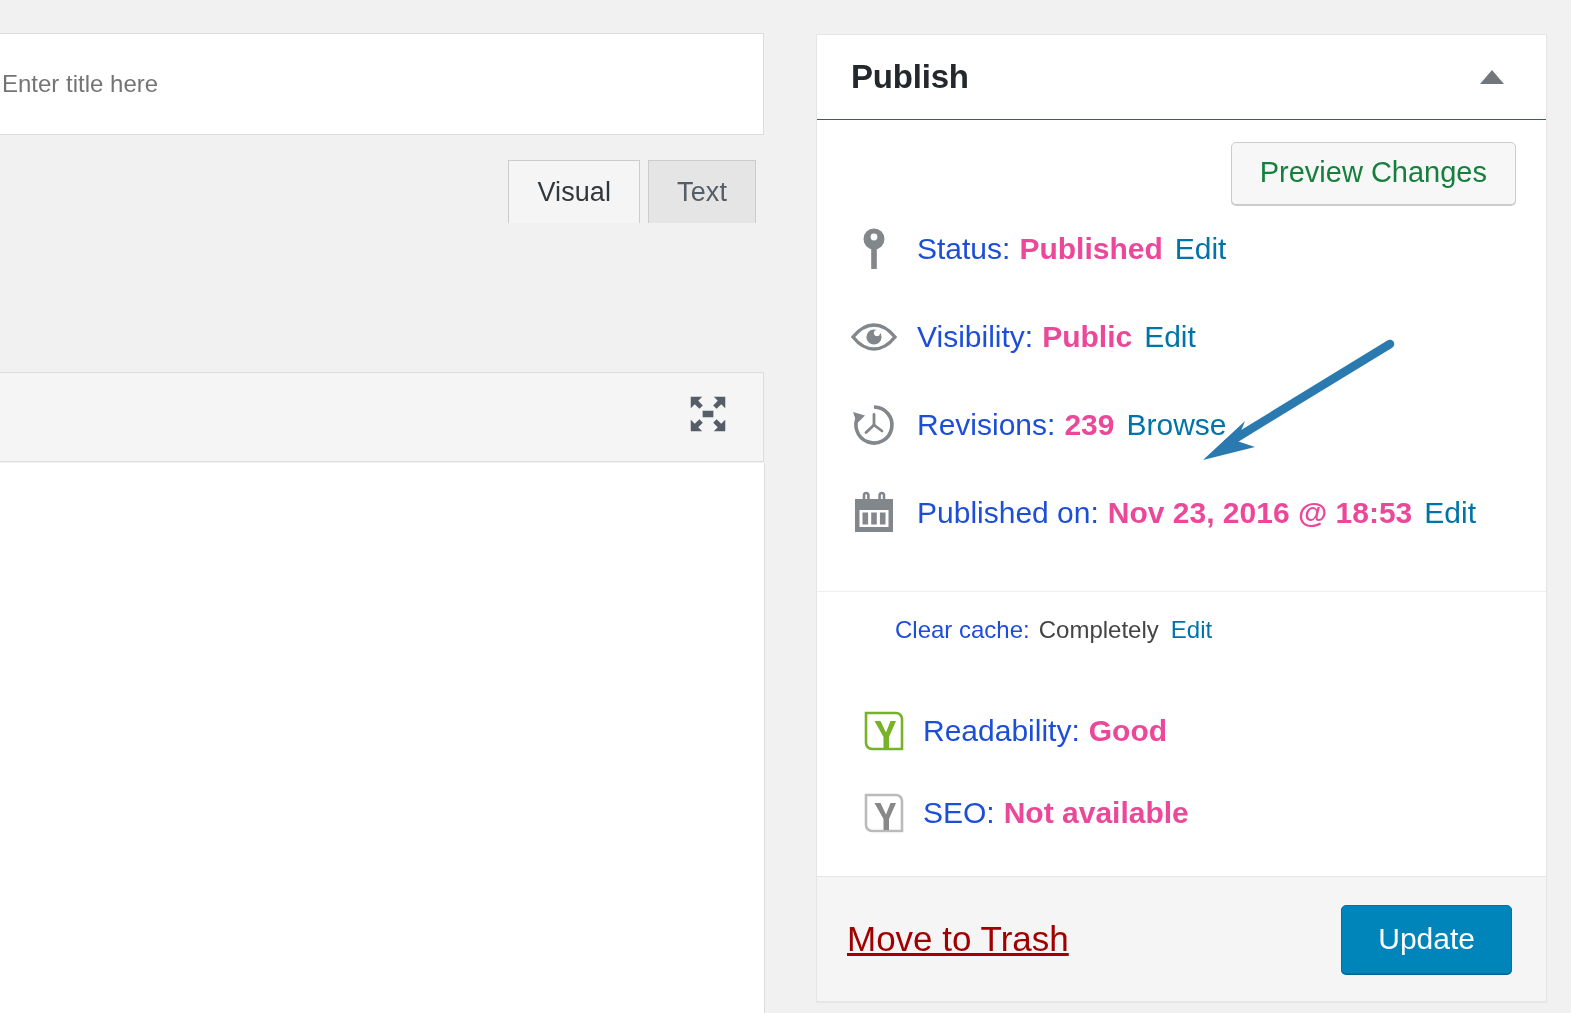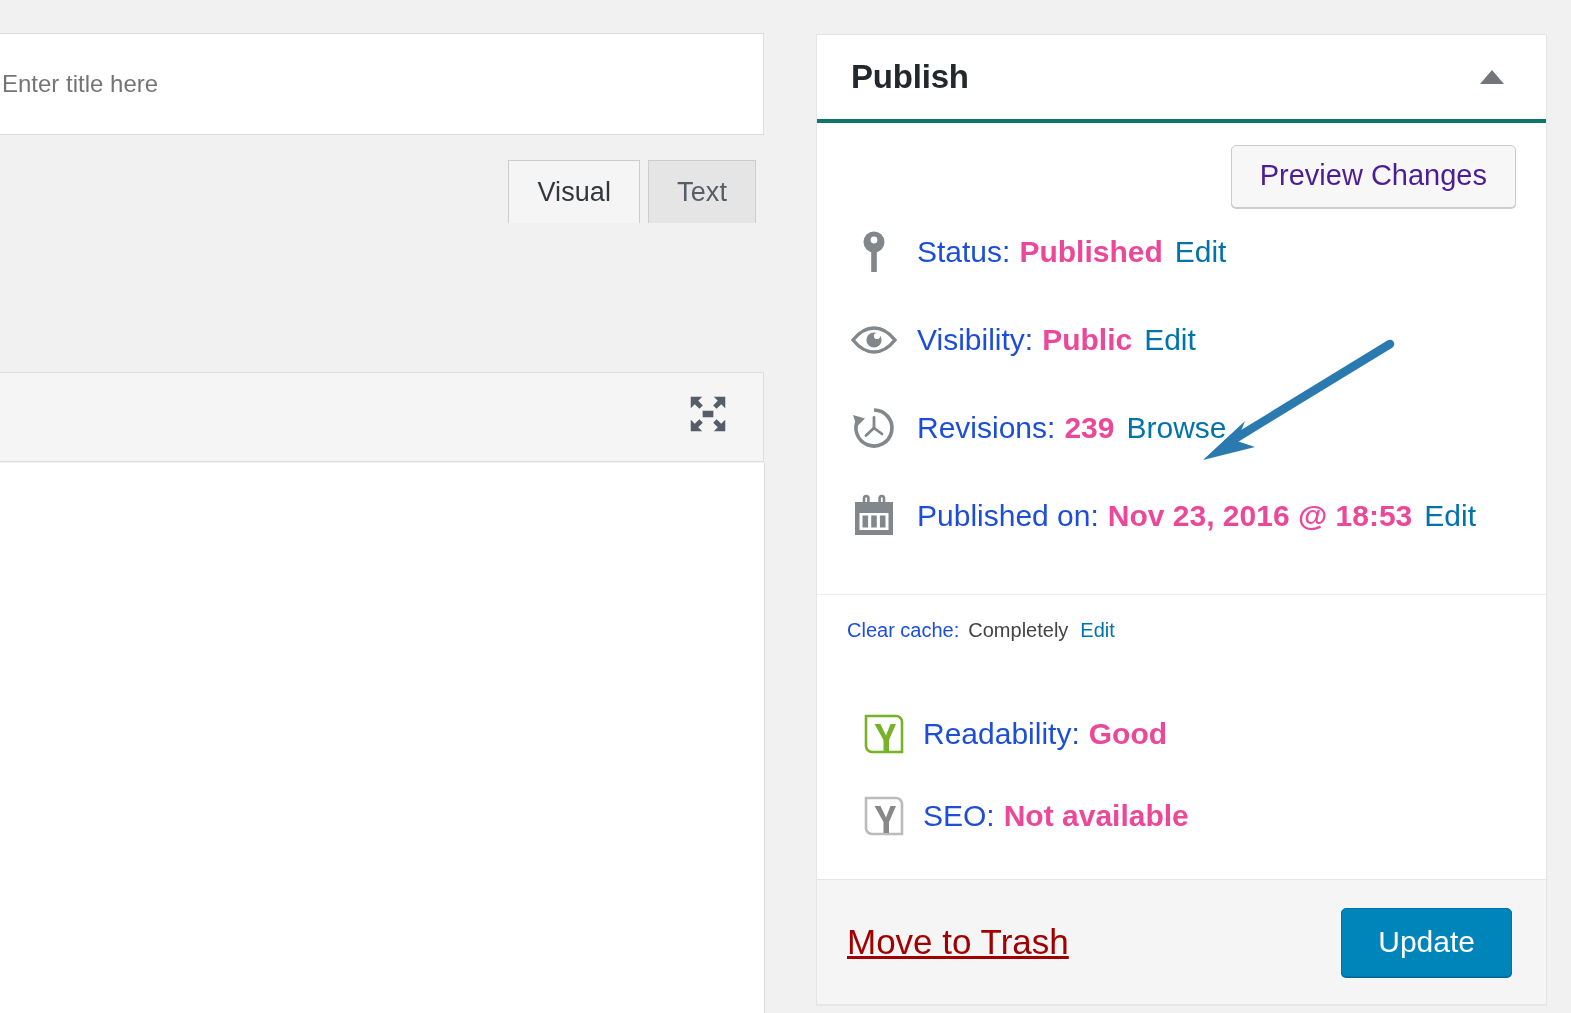--- a/index.html
+++ b/index.html
@@ -118,21 +118,21 @@
     top: 34px;
     width: 731px;
     box-sizing: border-box;
     background: #ffffff;
     border: 1px solid #e5e5e5;
     box-shadow: 0 1px 1px rgba(0,0,0,.04);
   }
   #publish-header {
     position: relative;
     height: 84px;
-    border-bottom: 4px solid #0f766e;
+    border-bottom: 1px solid #0f766e;
     display: flex;
     align-items: center;
   }
   #publish-title {
     font-size: 33px;
     color: #23282d;
     font-weight: 600;
     padding-left: 34px;
     letter-spacing: -.2px;
   }
@@ -155,21 +155,21 @@
   #preview-row {
     display: flex;
     justify-content: flex-end;
     padding: 0 30px 0 30px;
   }
   #preview-changes-button {
     box-sizing: border-box;
     background: #f7f7f7;
     border: 1px solid #cccccc;
     border-radius: 5px;
-    color: #4c1d95;
+    color: #15803d;
     font-size: 29px;
     font-family: "Liberation Sans", sans-serif;
     padding: 13px 28px 15px 28px;
     cursor: pointer;
     box-shadow: 0 1px 0 #cccccc;
     line-height: 1.15;
   }
 
   .misc-row {
     display: flex;
@@ -213,24 +213,25 @@
     margin-top: 8px;
   }
 
   #secondary-section {
     padding: 24px 0 22px 0;
   }
   #clear-cache-row {
     display: flex;
     align-items: baseline;
     padding-left: 30px;
-    font-size: 20px;
+    font-size: 24px;
     color: #444444;
     height: 74px;
     white-space: nowrap;
+    margin-left: 48px;
   }
   .yoast-row {
     display: flex;
     align-items: center;
     padding-left: 44px;
     height: 82px;
     font-size: 30px;
     color: #444444;
   }
   .yoast-icon {

